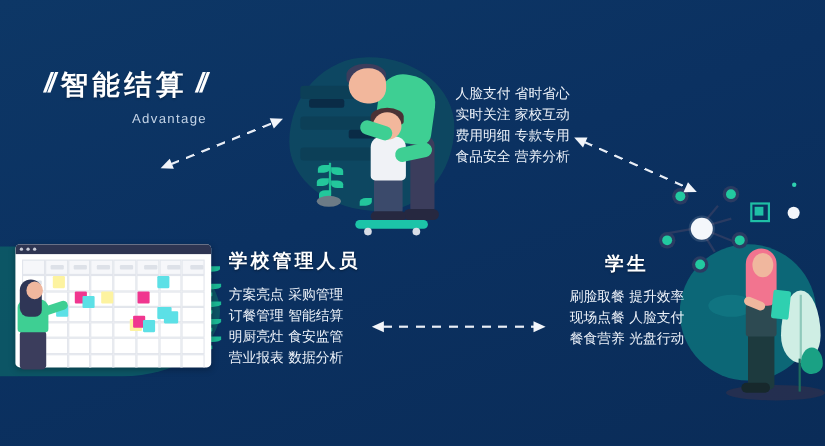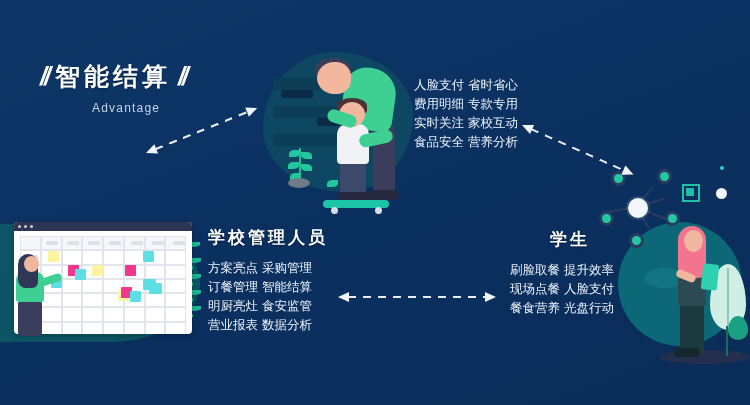--- a/index.html
+++ b/index.html
@@ -22,39 +22,39 @@
     color:#ffffff;font-size:25px;font-weight:700;font-style:italic;
     letter-spacing:-3px;line-height:1;
   }
   .title-cn{
     color:#ffffff;font-size:25px;font-weight:700;letter-spacing:4px;
     font-family:"DejaVu Sans","Liberation Sans",sans-serif;
     text-shadow:0 1px 2px rgba(0,0,0,.35);
   }
   .title-en{
     color:#c3d3e6;font-size:12px;letter-spacing:1.2px;
-    margin-top:8px;margin-left:52px;
+    margin-top:8px;margin-left:80px;
   }
 
   
   .group-head{
     color:#ffffff;font-size:17px;font-weight:700;letter-spacing:3px;
     font-family:"DejaVu Sans","Liberation Sans",sans-serif;
     text-shadow:0 1px 2px rgba(0,0,0,.4);
     white-space:nowrap;
   }
   .group-lines{margin-top:9px;}
   .group-lines div{
     color:#eef3fa;font-size:12.5px;line-height:19px;white-space:nowrap;
     font-family:"DejaVu Sans","Liberation Sans",sans-serif;
   }
   .g-parent{position:absolute;left:414px;top:66px;}
   .g-school{position:absolute;left:208px;top:226px;}
   .g-student{position:absolute;left:510px;top:228px;text-align:center;width:120px;}
-  .g-student .group-lines div{text-align:left;}
+  .g-student .group-lines div{text-align:center;}
 
   
   .arrow{position:absolute;height:2px;}
   .arrow .bar{
     position:absolute;left:10px;right:10px;top:0;height:2px;
     background:repeating-linear-gradient(to right,#e9eef6 0 8px,transparent 8px 15px);
   }
   .arrow .tipL,.arrow .tipR{position:absolute;top:-4px;width:0;height:0;
     border-top:5px solid transparent;border-bottom:5px solid transparent;}
   .arrow .tipL{left:0;border-right:11px solid #f2f5fa;}
@@ -363,22 +363,22 @@
   </div>
   <div class="arrow" id="arrow-bm">
     <span class="tipL"></span>
     <span class="bar"></span>
     <span class="tipR"></span>
   </div>
 
   <div class="g-parent">
     <div class="group-lines">
       <div>人脸支付  省时省心</div>
+      <div>实时关注  家校互动</div>
       <div>费用明细  专款专用</div>
-      <div>实时关注  家校互动</div>
       <div>食品安全  营养分析</div>
     </div>
   </div>
 
   <div class="g-school">
     <div class="group-head">学校管理人员</div>
     <div class="group-lines">
       <div>方案亮点  采购管理</div>
       <div>订餐管理  智能结算</div>
       <div>明厨亮灶  食安监管</div>

